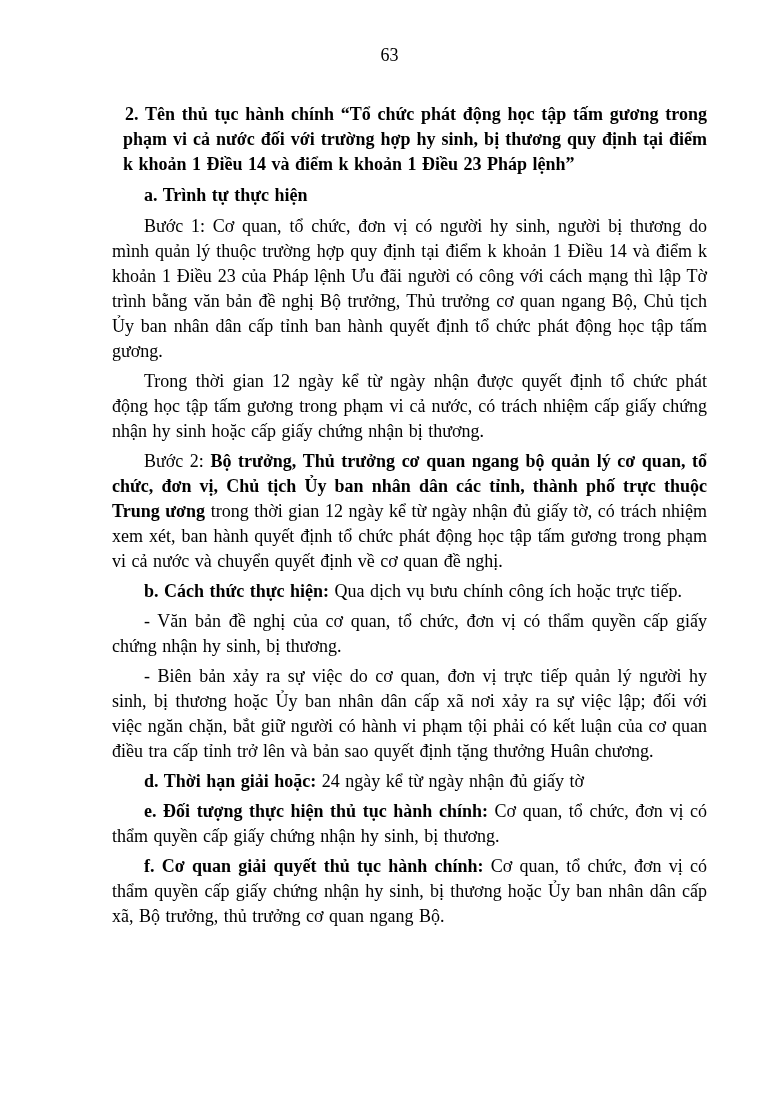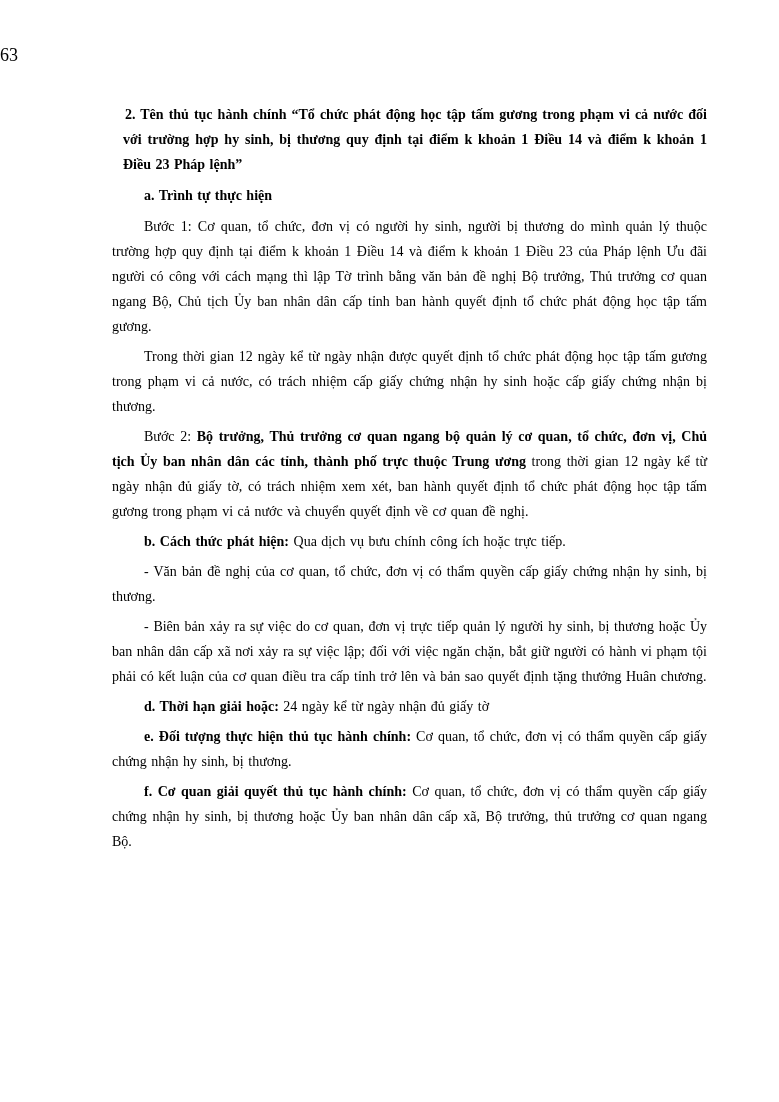--- a/index.html
+++ b/index.html
@@ -13,31 +13,31 @@
     height: 1102px;
     background: #ffffff;
     color: #000000;
     font-family: "Liberation Serif", "DejaVu Serif", serif;
     box-sizing: border-box;
     padding-top: 42px;
     overflow: hidden;
     margin: 0 auto;
   }
   .page-number {
-    text-align: left;
+    text-align: center;
     font-size: 18px;
     line-height: 26px;
     margin-bottom: 34px;
   }
   .content {
     padding: 0 72px 0 112px;
   }
   .content p {
     margin: 0 0 5px 0;
-    font-size: 14px;
+    font-size: 18px;
     line-height: 25px;
     text-align: justify;
     text-indent: 32px;
     word-spacing: 1px;
   }
   p.doc-heading {
     font-weight: bold;
     text-indent: 2px;
     margin-left: 11px;
     margin-bottom: 6px;
@@ -61,21 +61,21 @@
     <p class="doc-heading">2. Tên thủ tục hành chính “Tổ chức phát động học tập tấm gương trong phạm vi cả nước đối với trường hợp hy sinh, bị thương quy định tại điểm k khoản 1 Điều 14 và điểm k khoản 1 Điều 23 Pháp lệnh”</p>
 
     <p class="sub-heading">a. Trình tự thực hiện</p>
 
     <p>Bước 1: Cơ quan, tổ chức, đơn vị có người hy sinh, người bị thương do mình quản lý thuộc trường hợp quy định tại điểm k khoản 1 Điều 14 và điểm k khoản 1 Điều 23 của Pháp lệnh Ưu đãi người có công với cách mạng thì lập Tờ trình bằng văn bản đề nghị Bộ trưởng, Thủ trưởng cơ quan ngang Bộ, Chủ tịch Ủy ban nhân dân cấp tỉnh ban hành quyết định tổ chức phát động học tập tấm gương.</p>
 
     <p>Trong thời gian 12 ngày kể từ ngày nhận được quyết định tổ chức phát động học tập tấm gương trong phạm vi cả nước, có trách nhiệm cấp giấy chứng nhận hy sinh hoặc cấp giấy chứng nhận bị thương.</p>
 
     <p><span>Bước 2: </span><span class="b">Bộ trưởng, Thủ trưởng cơ quan ngang bộ quản lý cơ quan, tổ chức, đơn vị, Chủ tịch Ủy ban nhân dân các tỉnh, thành phố trực thuộc Trung ương</span><span> trong thời gian 12 ngày kể từ ngày nhận đủ giấy tờ, có trách nhiệm xem xét, ban hành quyết định tổ chức phát động học tập tấm gương trong phạm vi cả nước và chuyển quyết định về cơ quan đề nghị.</span></p>
 
-    <p><span class="b">b. Cách thức phát hiện:</span><span> Qua dịch vụ bưu chính công ích hoặc trực tiếp.</span></p>
+    <p><span class="b">b. Cách thức thực hiện:</span><span> Qua dịch vụ bưu chính công ích hoặc trực tiếp.</span></p>
 
 
 
     <p>- Văn bản đề nghị của cơ quan, tổ chức, đơn vị có thẩm quyền cấp giấy chứng nhận hy sinh, bị thương.</p>
 
     <p>- Biên bản xảy ra sự việc do cơ quan, đơn vị trực tiếp quản lý người hy sinh, bị thương hoặc Ủy ban nhân dân cấp xã nơi xảy ra sự việc lập; đối với việc ngăn chặn, bắt giữ người có hành vi phạm tội phải có kết luận của cơ quan điều tra cấp tỉnh trở lên và bản sao quyết định tặng thưởng Huân chương.</p>
 
 
     <p><span class="b">d. Thời hạn giải hoặc:</span><span> 24 ngày kể từ ngày nhận đủ giấy tờ</span></p>
 

